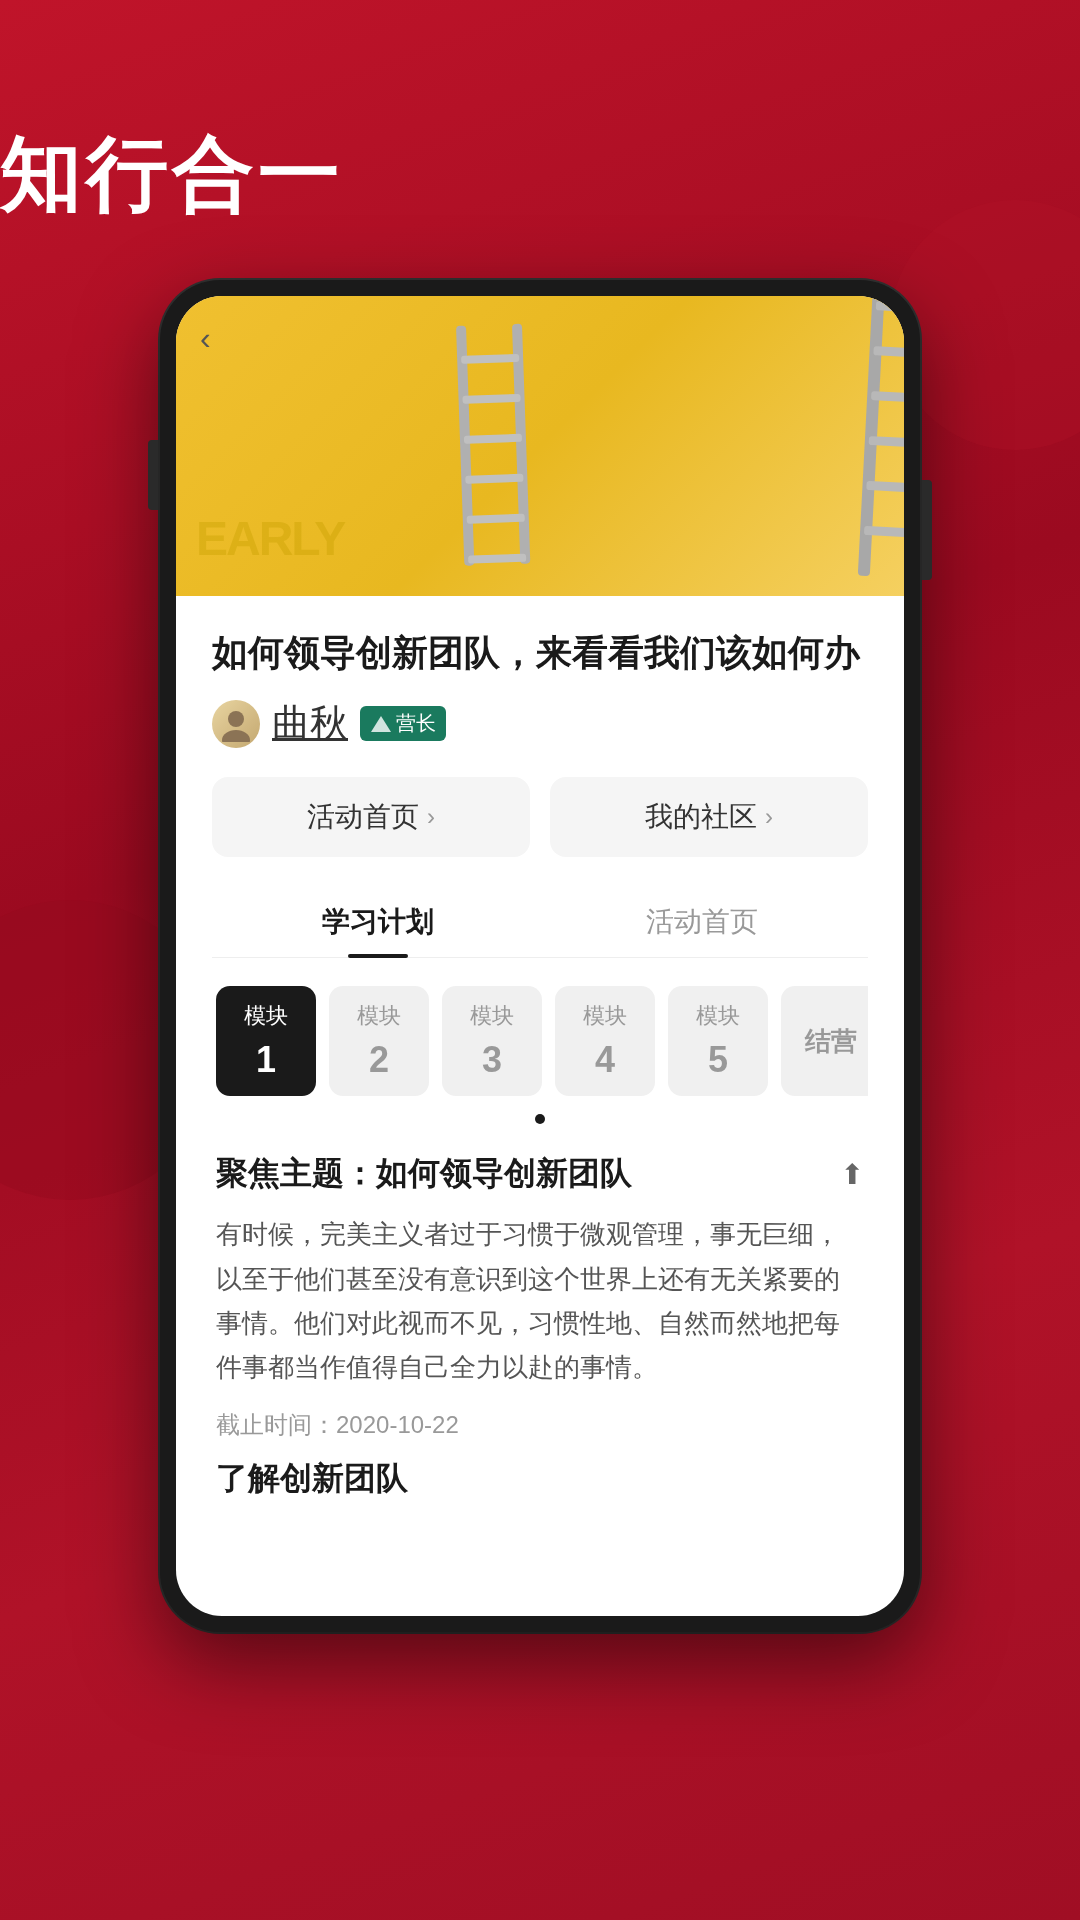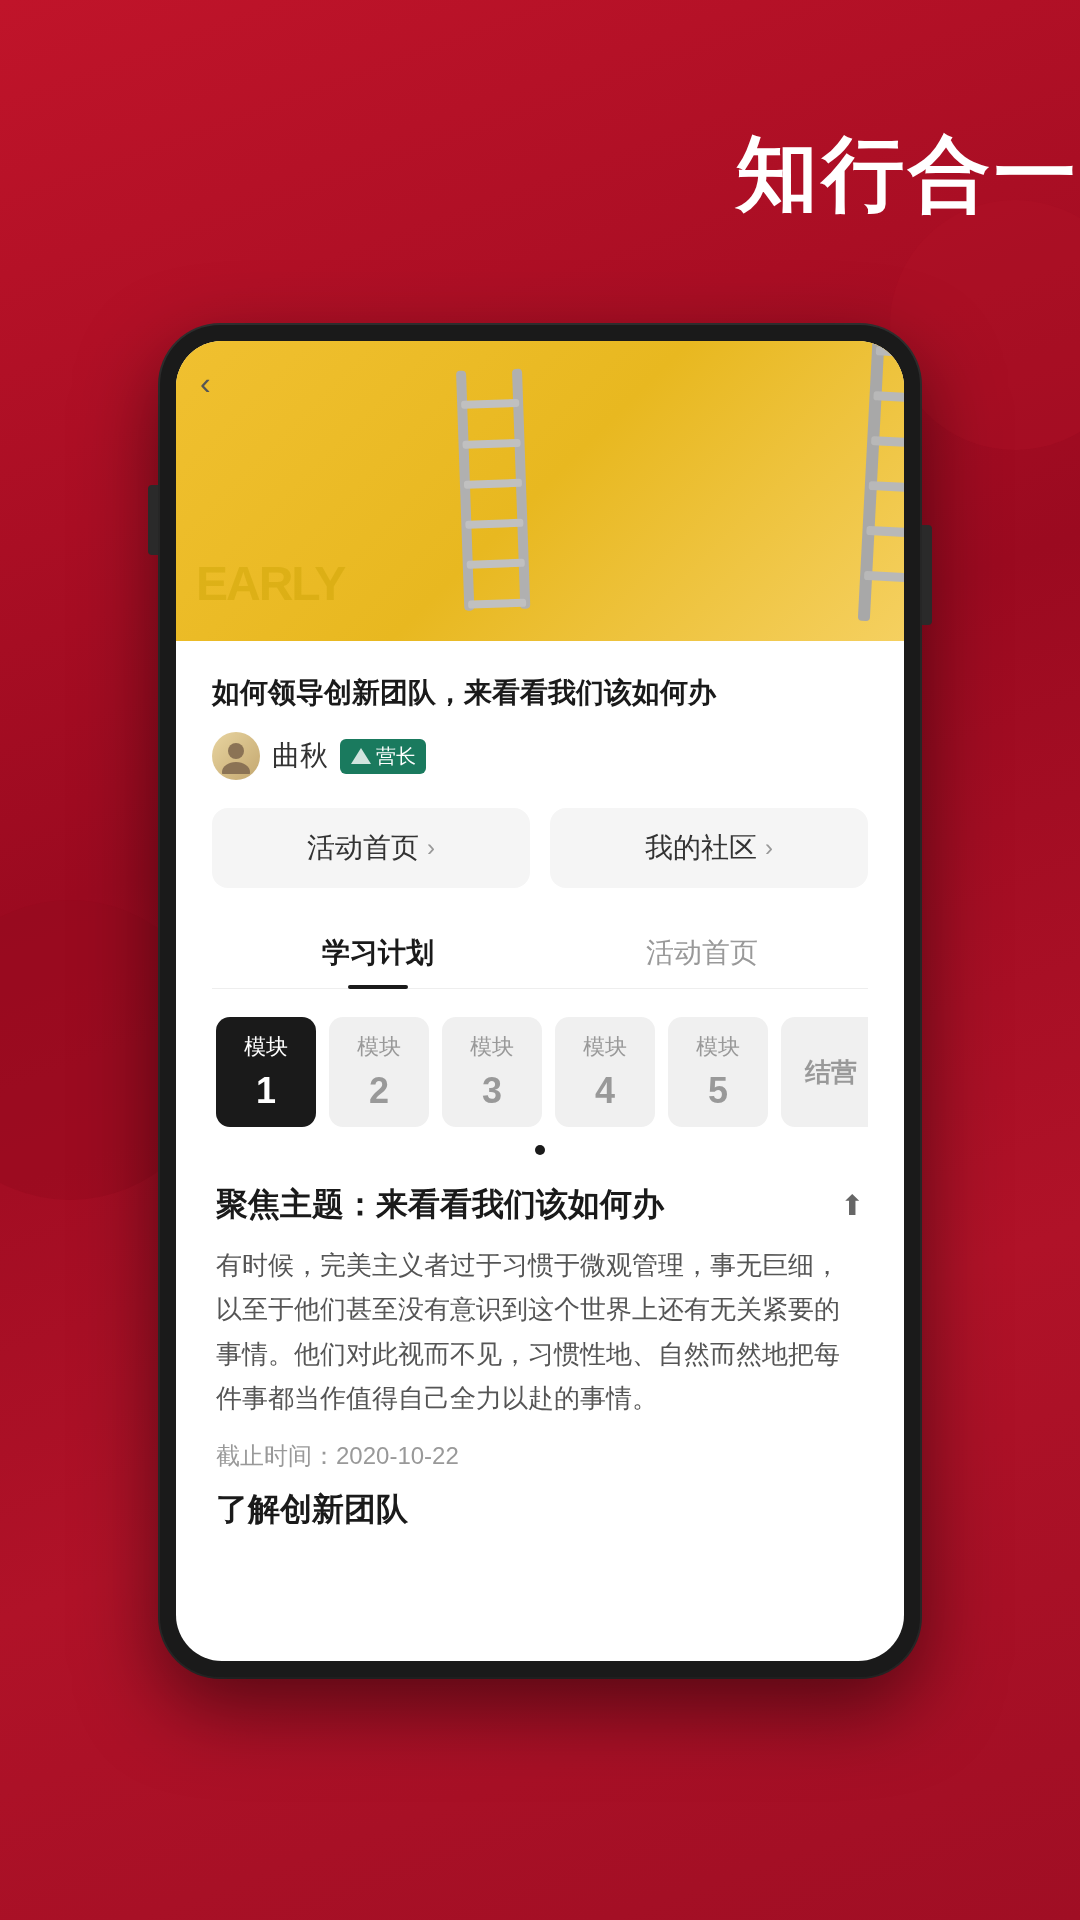--- a/index.html
+++ b/index.html
@@ -28,23 +28,23 @@
       right: -60px;
       top: 200px;
       width: 250px;
       height: 250px;
       border-radius: 50%;
       background: rgba(180, 20, 40, 0.3);
     }
 
     
     .header-section {
-      text-align: right;
+      text-align: left;
       padding-top: 120px;
-      padding-bottom: 75px;
+      padding-bottom: 30px;
       position: relative;
       z-index: 2;
     }
     .header-title {
       color: #ffffff;
       font-size: 82px;
       font-weight: 700;
       letter-spacing: 4px;
       margin-bottom: 20px;
     }
@@ -115,21 +115,21 @@
       font-size: 32px;
       z-index: 10;
     }
 
     
     .article-content {
       padding: 32px 36px 20px;
       background: #fff;
     }
     .article-title {
-      font-size: 28px;
+      font-size: 36px;
       font-weight: 700;
       color: #1a1a1a;
       line-height: 1.4;
       margin-bottom: 20px;
     }
     .author-row {
       display: flex;
       align-items: center;
       gap: 12px;
       margin-bottom: 28px;
@@ -139,23 +139,24 @@
       height: 48px;
       border-radius: 50%;
       background: linear-gradient(135deg, #e8d4a0, #c4a870);
       display: flex;
       align-items: center;
       justify-content: center;
       font-size: 20px;
       overflow: hidden;
     }
     .author-name {
-      font-size: 28px;
+      font-size: 38px;
       color: #333;
       font-weight: 500;
+      text-decoration: underline;
     }
     .author-badge {
       display: flex;
       align-items: center;
       gap: 4px;
       background: #1a7a5e;
       color: #fff;
       font-size: 20px;
       padding: 4px 10px;
       border-radius: 6px;
@@ -414,21 +415,21 @@
             <span class="module-num" style="font-size:26px;">结营</span>
           </div>
         </div>
 
         <div class="dot-indicator">
           <span></span>
         </div>
 
         <div class="focus-section">
           <div class="focus-header">
-            <span class="focus-title">聚焦主题：来看看我们该如何办</span>
+            <span class="focus-title">聚焦主题：如何领导创新团队</span>
             <span class="share-icon">⬆</span>
           </div>
           <div class="focus-body">有时候，完美主义者过于习惯于微观管理，事无巨细，以至于他们甚至没有意识到这个世界上还有无关紧要的事情。他们对此视而不见，习惯性地、自然而然地把每件事都当作值得自己全力以赴的事情。</div>
           <div class="deadline">截止时间：2020-10-22</div>
           <div class="section-heading">了解创新团队</div>
         </div>
 
       </div>
     </div>
   </div>

